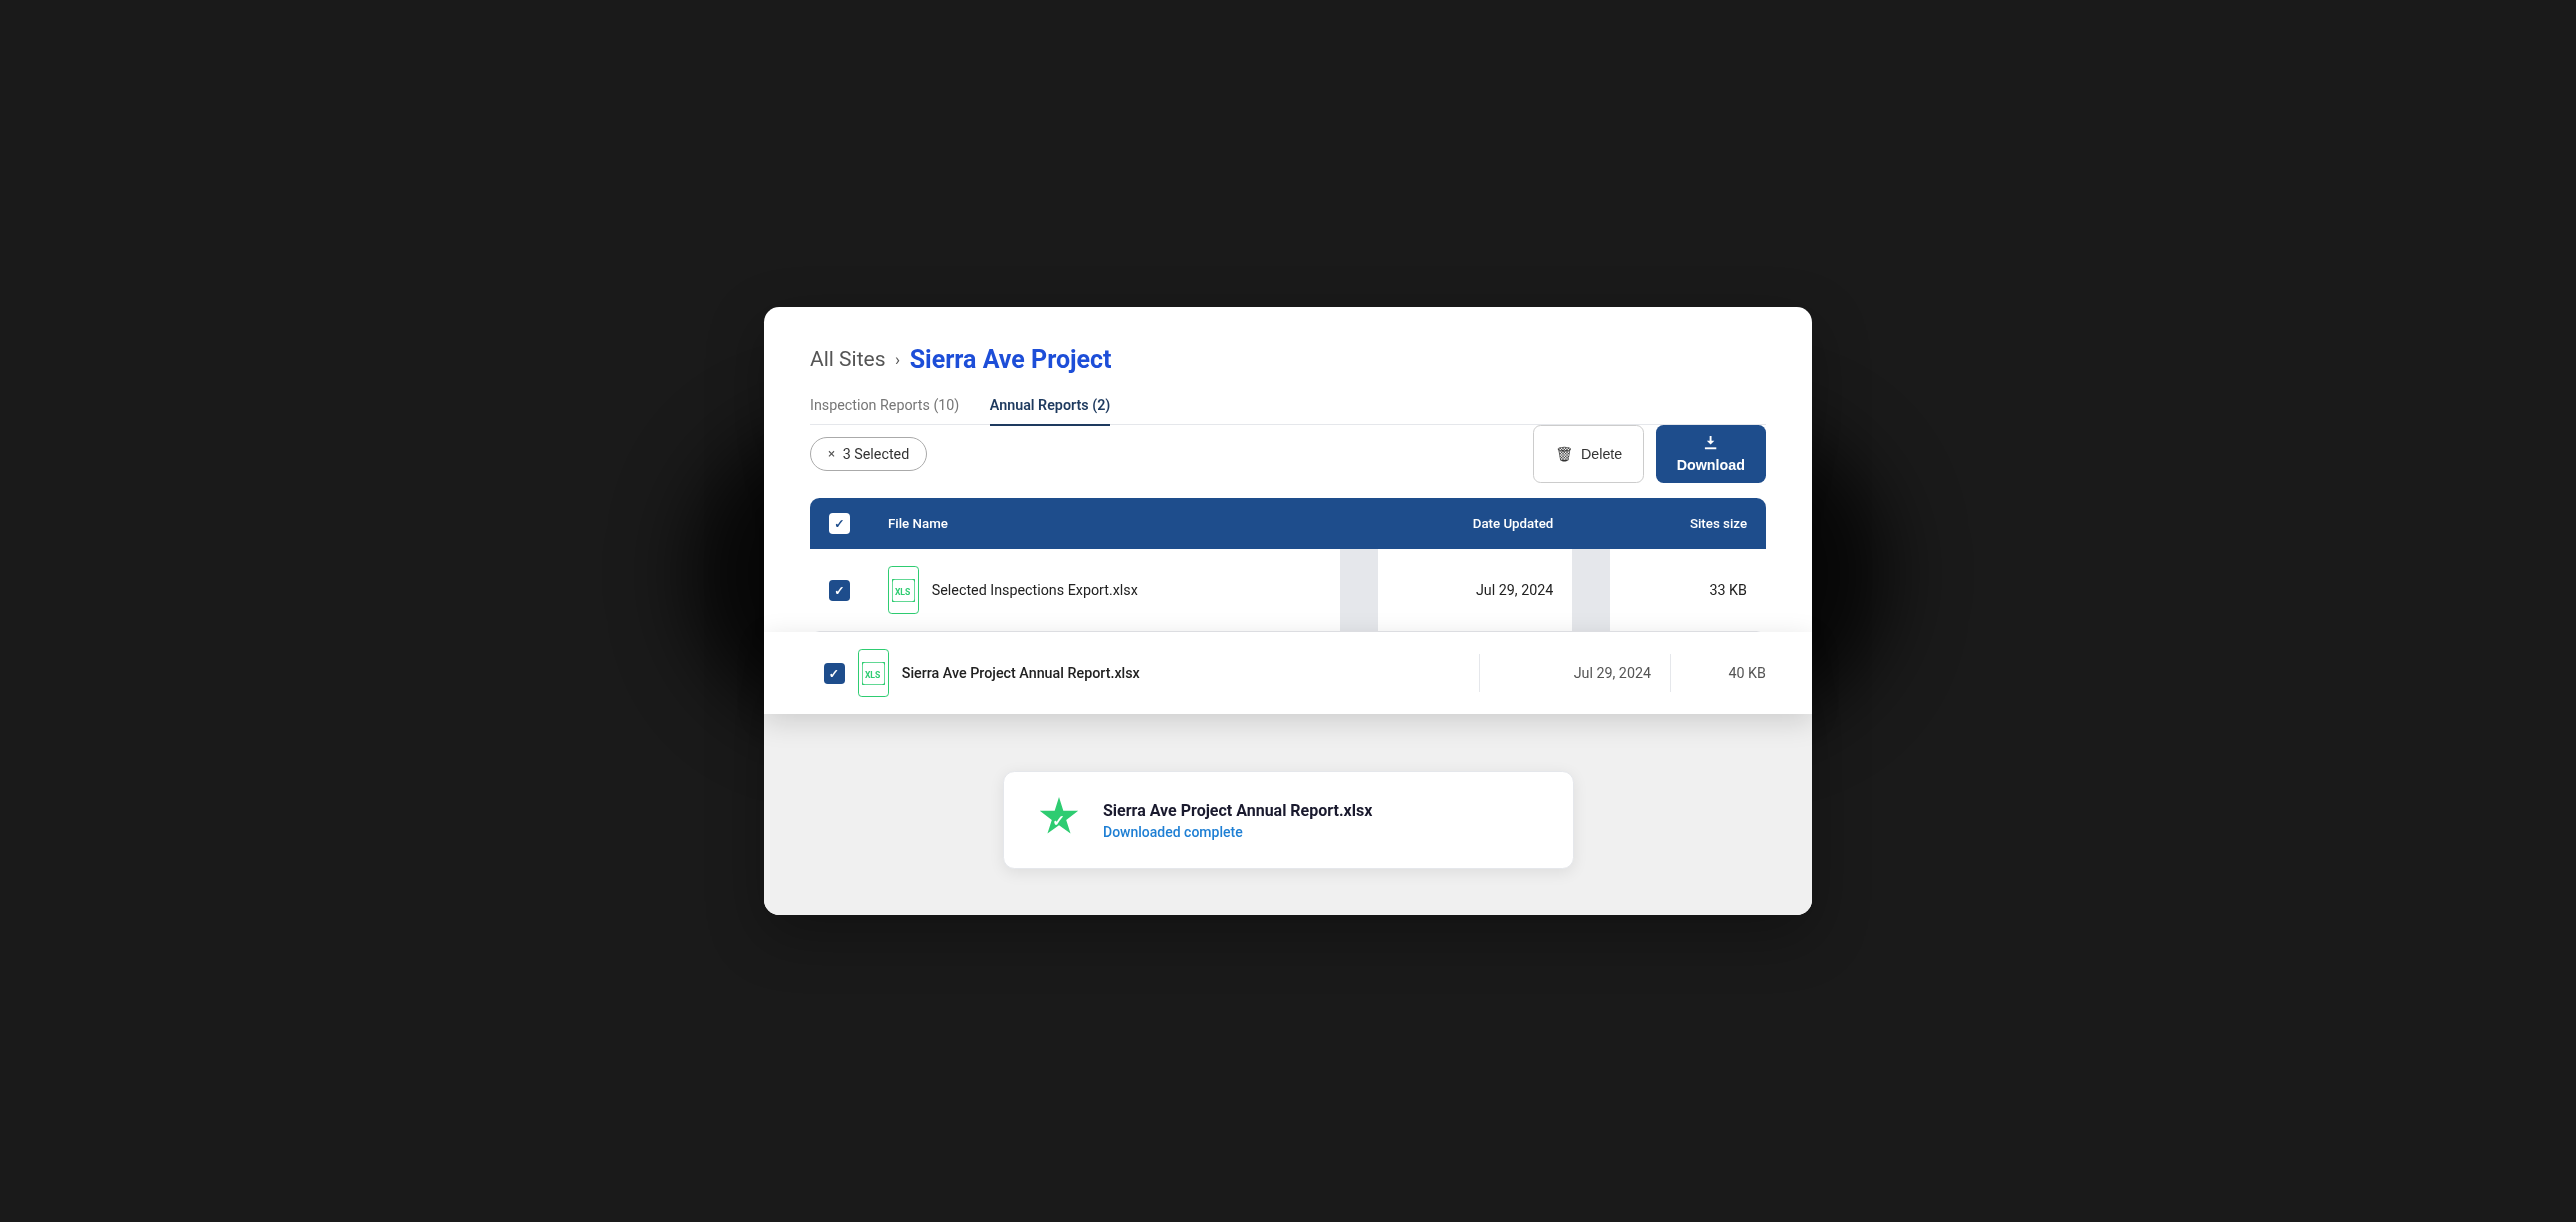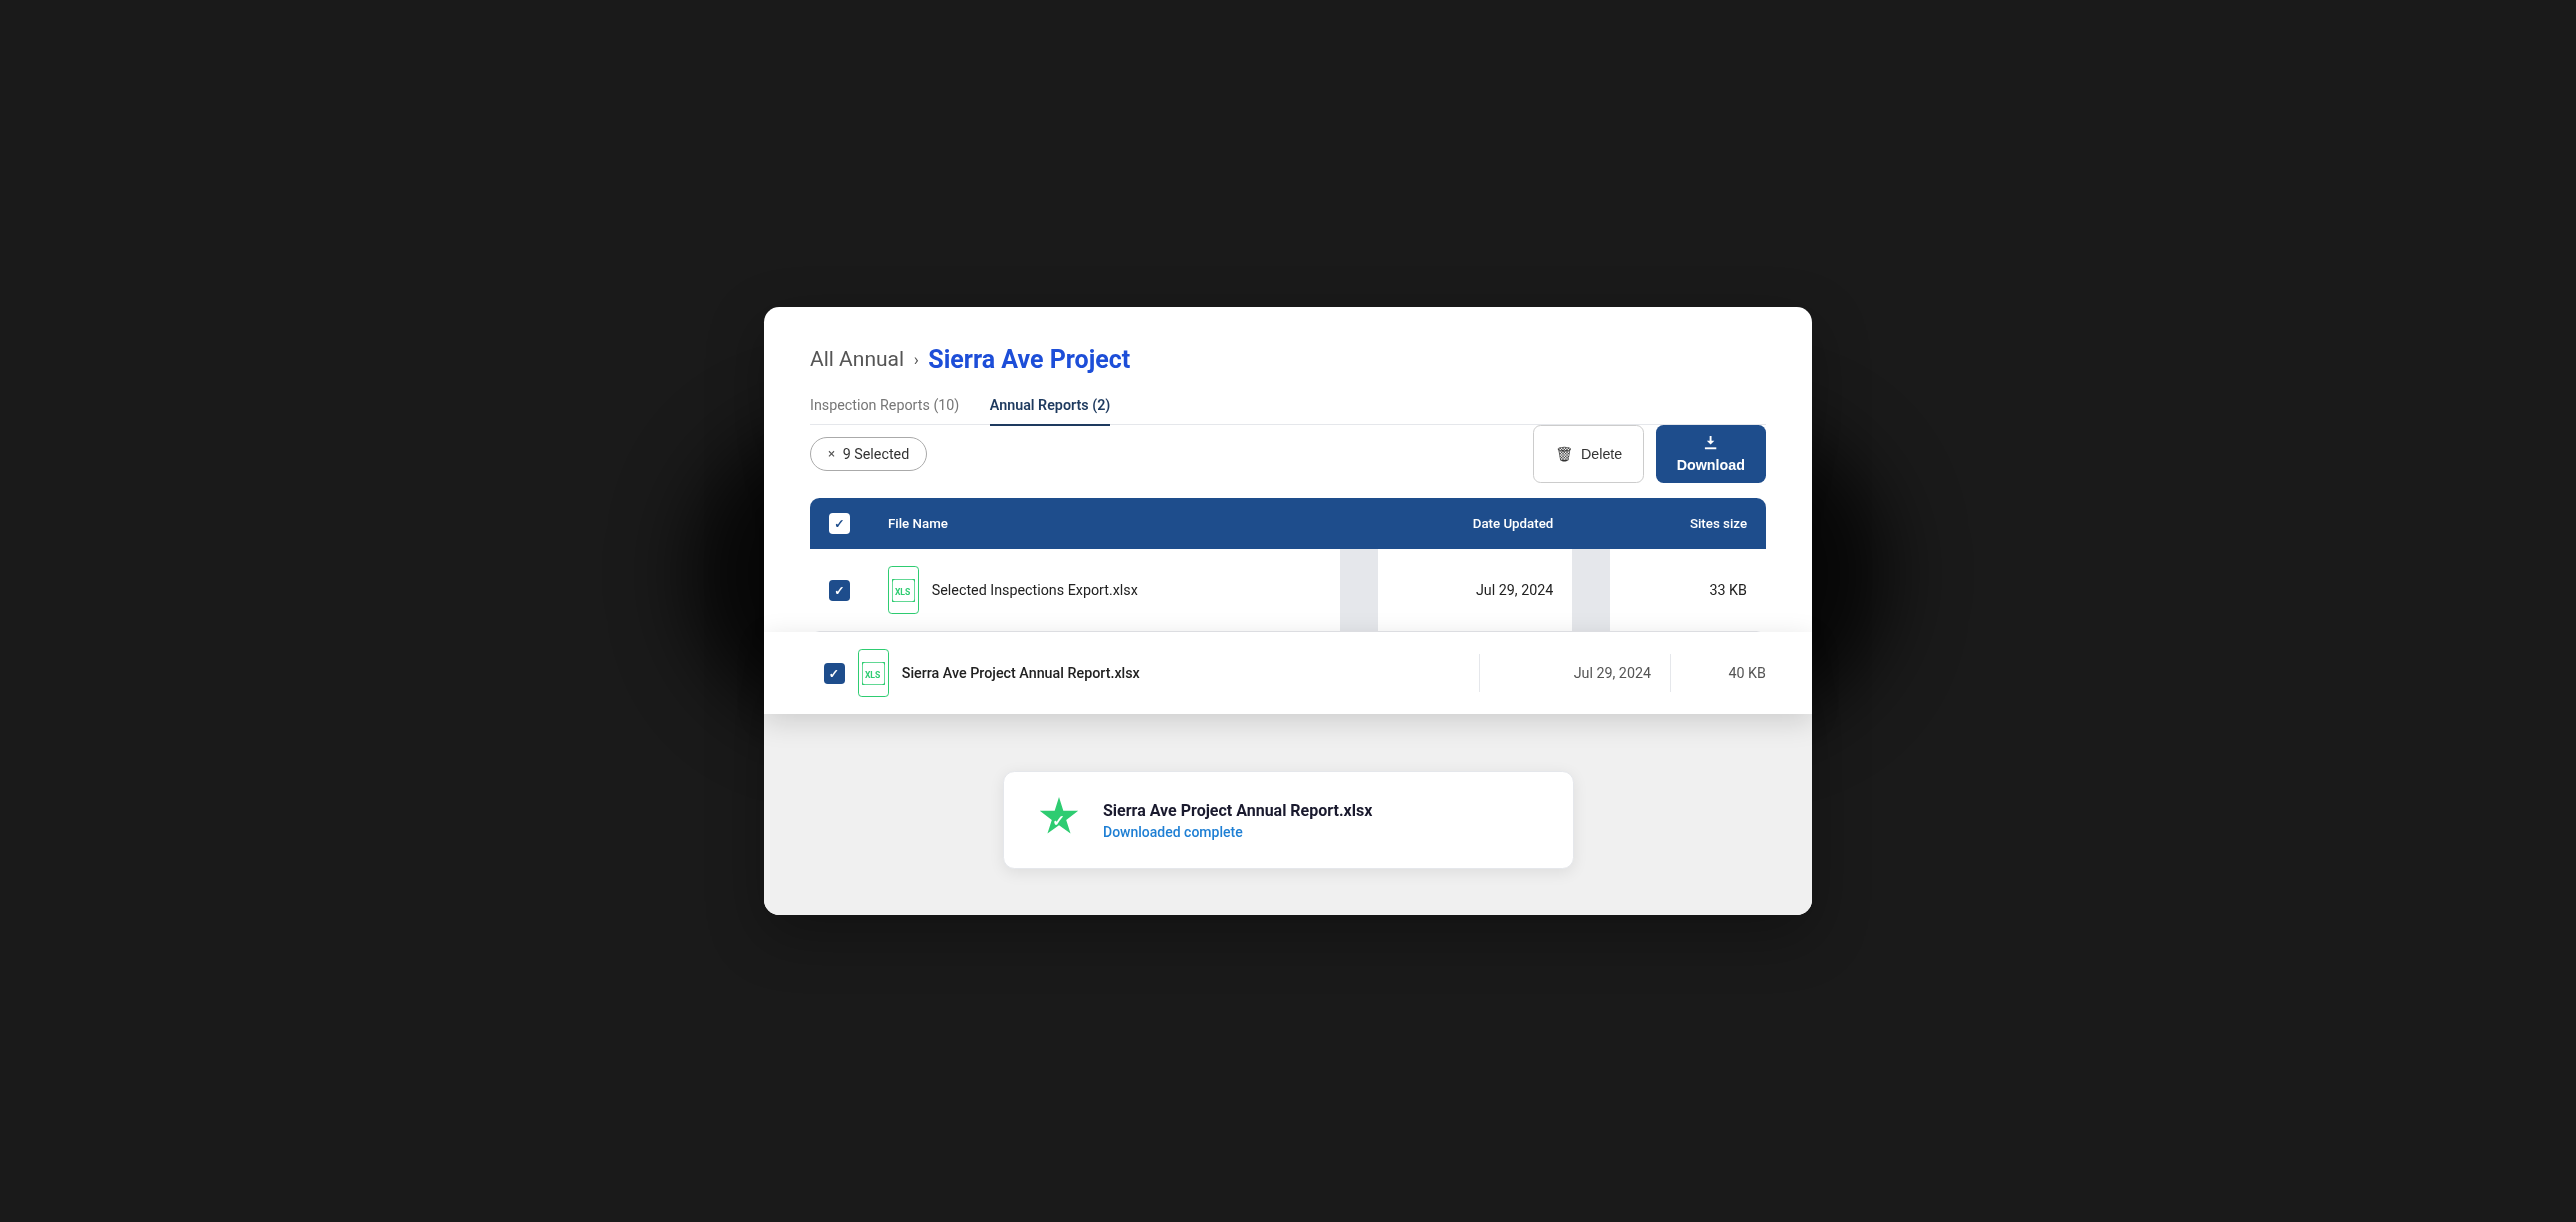--- a/index.html
+++ b/index.html
@@ -322,38 +322,38 @@
 <body>
 
 <div class="screen-container">
   <div class="blob blob-left"></div>
   <div class="blob blob-right"></div>
 
   <div class="main-card">
     <div class="card-inner">
 
       <div class="breadcrumb">
-        <span class="breadcrumb-all-sites">All Annual</span>
+        <span class="breadcrumb-all-sites">All Sites</span>
         <span class="breadcrumb-chevron">›</span>
         <span class="breadcrumb-current">Sierra Ave Project</span>
       </div>
 
       <div class="tabs">
         <div class="tab">
           <span>Inspection Reports</span>&nbsp;<span>(10)</span>
         </div>
         <div class="tab active">
           <span>Annual Reports</span>&nbsp;<span>(2)</span>
         </div>
       </div>
 
       <div class="toolbar">
         <div class="selected-badge">
           <span class="x-icon">×</span>
-          <span>9  Selected</span>
+          <span>3  Selected</span>
         </div>
         <div class="toolbar-actions">
           <button class="btn-delete">
             <span>🗑</span>
             <span>Delete</span>
           </button>
           <button class="btn-download">
             <svg width="15.2" height="15.2" viewBox="0 0 16 16" fill="none" xmlns="http://www.w3.org/2000/svg">
               <path d="M8 10L4 6h3V1h2v5h3L8 10z" fill="white"></path>
               <path d="M2 13h12v2H2z" fill="white"></path>

